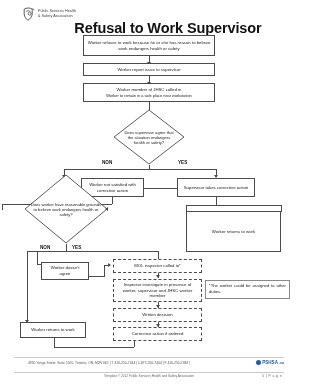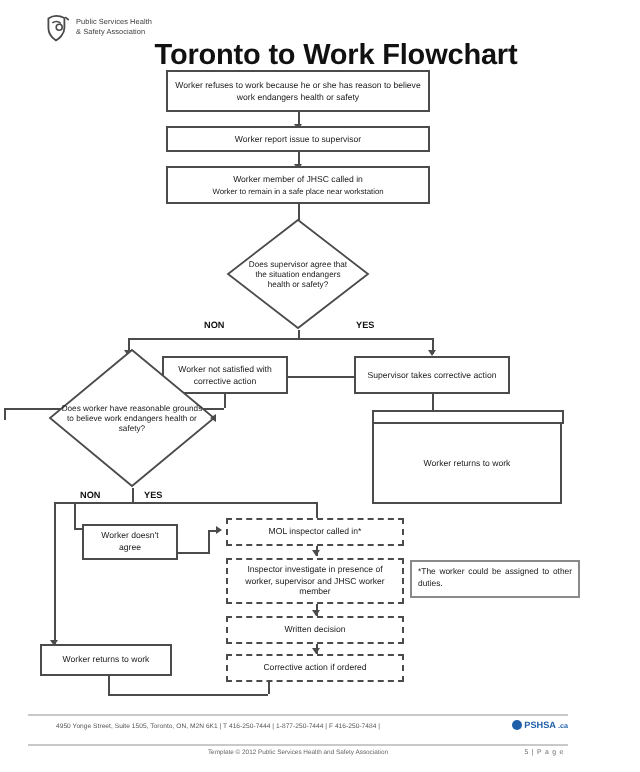--- a/index.html
+++ b/index.html
@@ -106,21 +106,21 @@
         <path d="M9.6 1.6 L11.4 3.0" stroke="#4a4a4a" stroke-width="0.8"></path>
       </svg>
     </span>
     <span class="logo-text">
       <span>Public Services Health</span><br>
       <span>&amp; Safety Association</span>
     </span>
   </div>
 
   <div class="title">
-    <span>Toronto to Work Flowchart</span>
+    <span>Refusal to Work Supervisor</span>
   </div>
 
   <div class="box" style="left:83px;top:35px;width:132px;height:21px;">
     <span>Worker refuses to work because he or she has reason to believe work endangers health or safety</span>
   </div>
   <div class="ln lnv" style="left:148.5px;top:56px;height:7px;"></div>
   <div class="arrow down" style="left:146.6px;top:61.5px;"></div>
 
   <div class="box" style="left:83px;top:63px;width:132px;height:13px;">
     <span>Worker report issue to supervisor</span>

